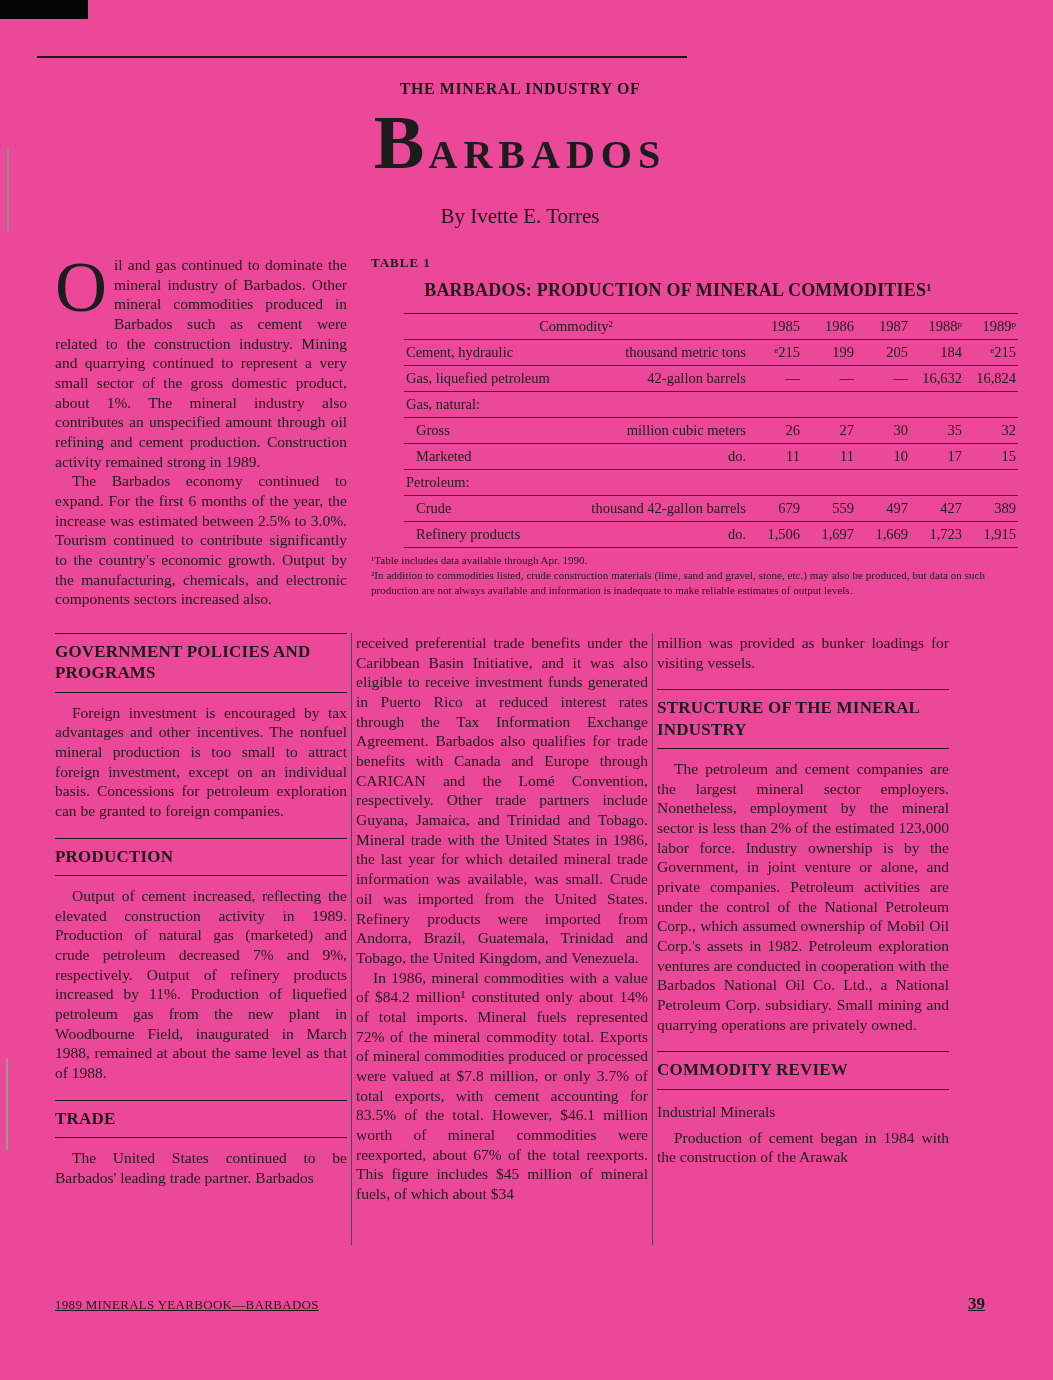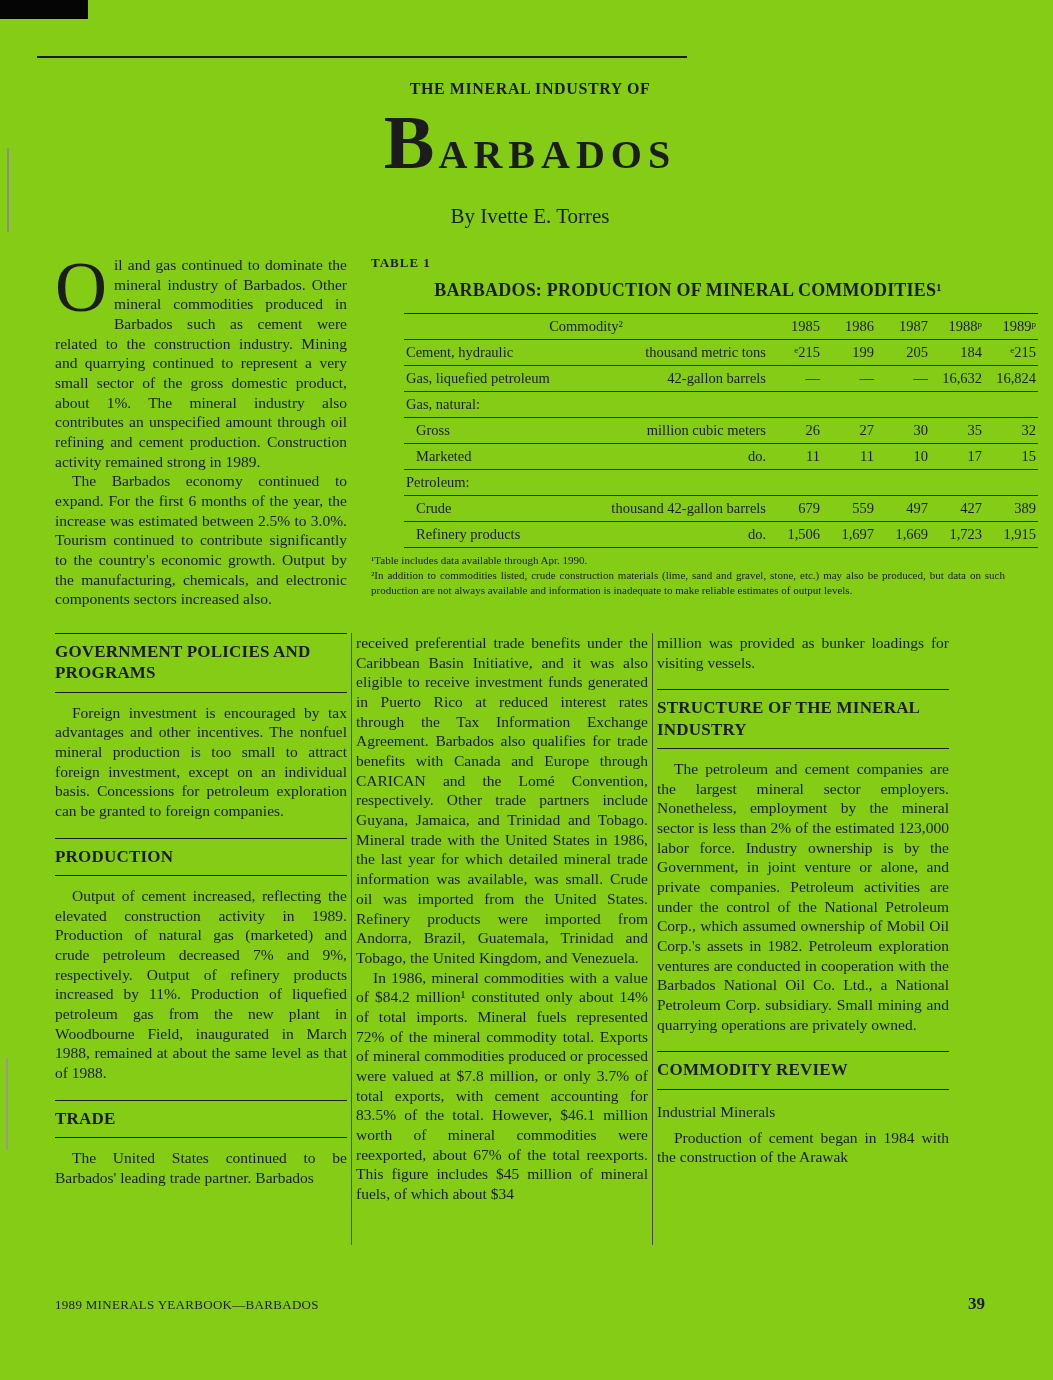--- a/index.html
+++ b/index.html
@@ -2,25 +2,25 @@
 <html><head>
 <meta charset="utf-8">
 <style>
   * { margin: 0; padding: 0; box-sizing: border-box; }
   html, body { background: #d8d6d0; }
   .page {
     position: relative;
     width: 1053px;
     height: 1380px;
     margin: 0 auto;
-    background: #84cc16;
+    background: #ec4899;
     color: #1c1c1c;
     font-family: "Liberation Serif", "DejaVu Serif", serif;
     overflow: hidden;
-    padding: 0 48px 0 55px;
+    padding: 0 68px 0 55px;
   }
   
   .corner-mark { position: absolute; left: 0; top: 0; width: 88px; height: 19px; background: #050505; }
   .edge-mark-1 { position: absolute; left: 7px; top: 148px; width: 2px; height: 84px; background: #8f8d87; }
   .edge-mark-2 { position: absolute; left: 6px; top: 1058px; width: 2px; height: 92px; background: #9a9892; }
 
   .top-rule { margin: 56px 0 0 -18px; width: 650px; height: 2px; background: #1a1a1a; }
 
   .masthead { text-align: center; margin-top: 22px; font-weight: bold; font-size: 16px; letter-spacing: 0.6px; }
   .big-title { text-align: center; margin-top: 6px; font-weight: bold; line-height: 1; }
@@ -86,20 +86,21 @@
   .subhead { font-weight: normal; font-size: 15.5px; margin: 13px 0 7px; }
 
   .footer {
     position: absolute;
     left: 55px;
     right: 68px;
     top: 1294px;
     display: flex;
     justify-content: space-between;
     align-items: baseline;
+    text-decoration: underline;
   }
   .footer-left { font-size: 13px; letter-spacing: 0.3px; }
   .footer-right { font-size: 17px; font-weight: bold; }
 </style>
 </head>
 <body>
 
 <div class="page">
 
   <div class="corner-mark"></div>

